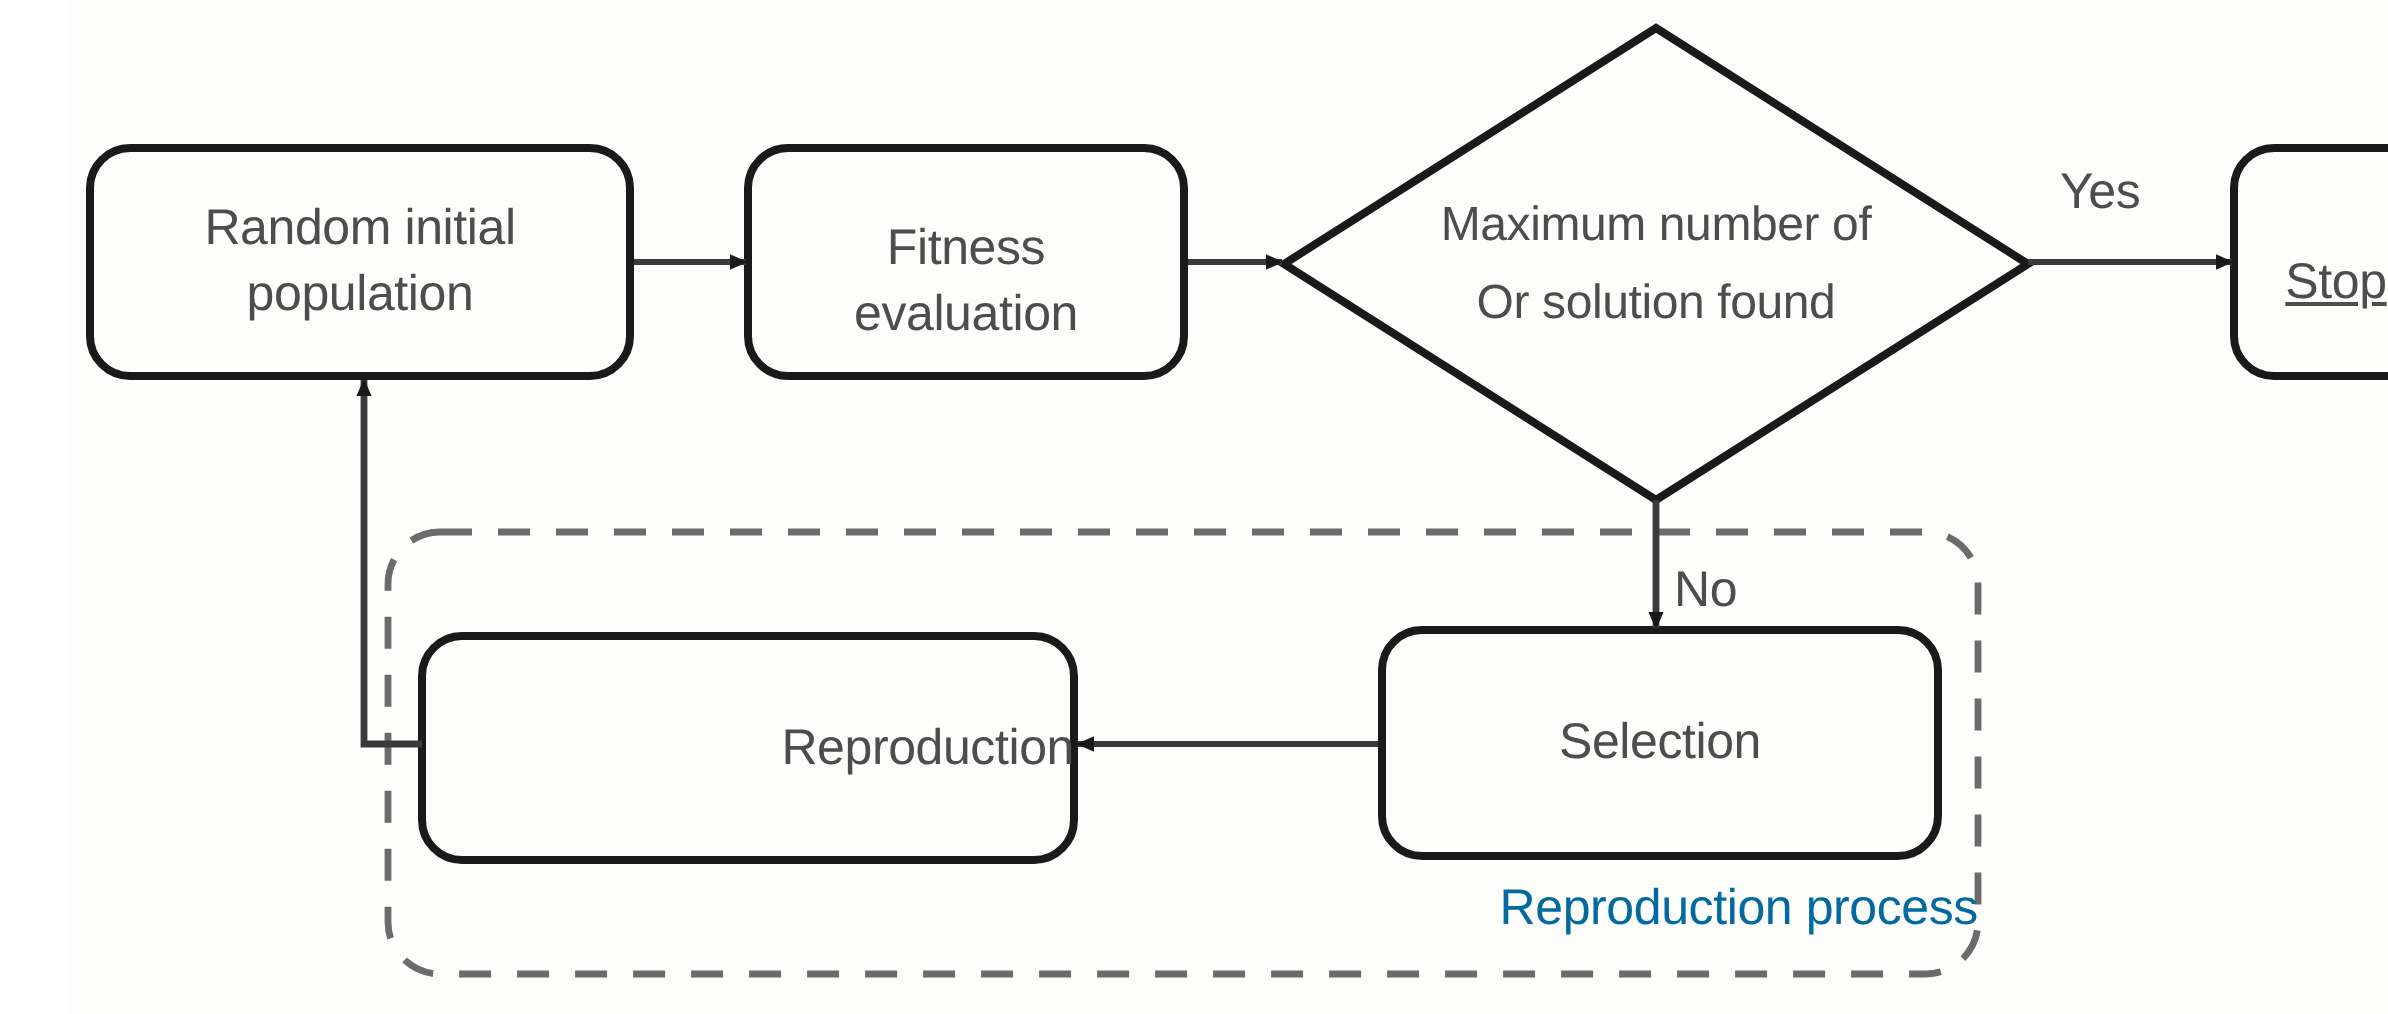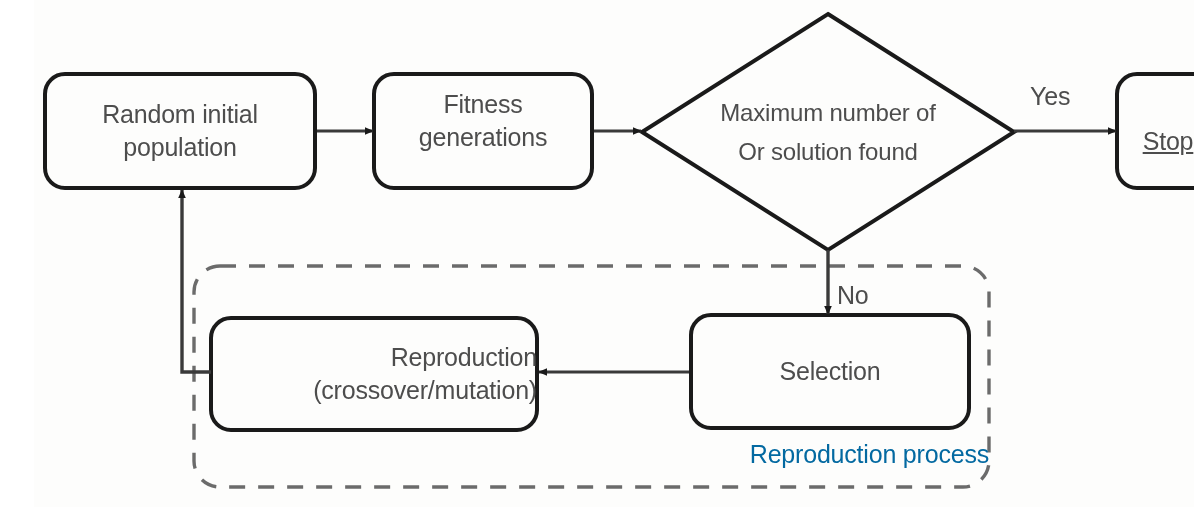--- a/index.html
+++ b/index.html
@@ -101,41 +101,40 @@
     <line x1="655" y1="372" x2="505" y2="372" stroke="#3a3a3a" stroke-width="3" marker-end="url(#arrowhead)"></line>
 
     <polyline points="177,372 148,372 148,190" fill="none" stroke="#3a3a3a" stroke-width="3.4" stroke-linejoin="miter" marker-end="url(#arrowhead)"></polyline>
   </svg>
 
   <div class="node-label" style="left:11px; top:74px; width:270px; height:114px;">
     <span>Random initial</span>
     <span>population</span>
   </div>
 
-  <div class="node-label" style="left:340px; top:64px; width:218px; height:114px;text-align:right;">
+  <div class="node-label" style="left:340px; top:84px; width:218px; height:114px;text-align:right;">
     <span>Fitness</span>
-    <span>generations</span>
+    <span>evaluation</span>
   </div>
 
   <div class="node-label diamond-label" style="left:634px; top:75px; width:320px; height:115px;">
     <span>Maximum number of</span>
     <span>Or solution found</span>
   </div>
 
   <div class="node-label" style="left:1083px; top:84px; width:102px; height:114px;text-decoration:underline;">
     <span>Stop</span>
   </div>
 
   <div class="node-label" style="left:657px; top:315px; width:278px; height:113px;">
     <span>Selection</span>
   </div>
 
   <div class="node-label" style="left:177px; top:318px; width:326px; height:112px;align-items:flex-end;">
     <span>Reproduction</span>
-    <span>(crossover/mutation)</span>
   </div>
 
   <div class="edge-label" style="left:996px; top:82px;">Yes</div>
 
   <div class="edge-label" style="left:803px; top:281px;">No</div>
 
   <div class="group-caption" style="left:160px; top:440px; width:795px;">Reproduction process</div>
 
 </div>
 

